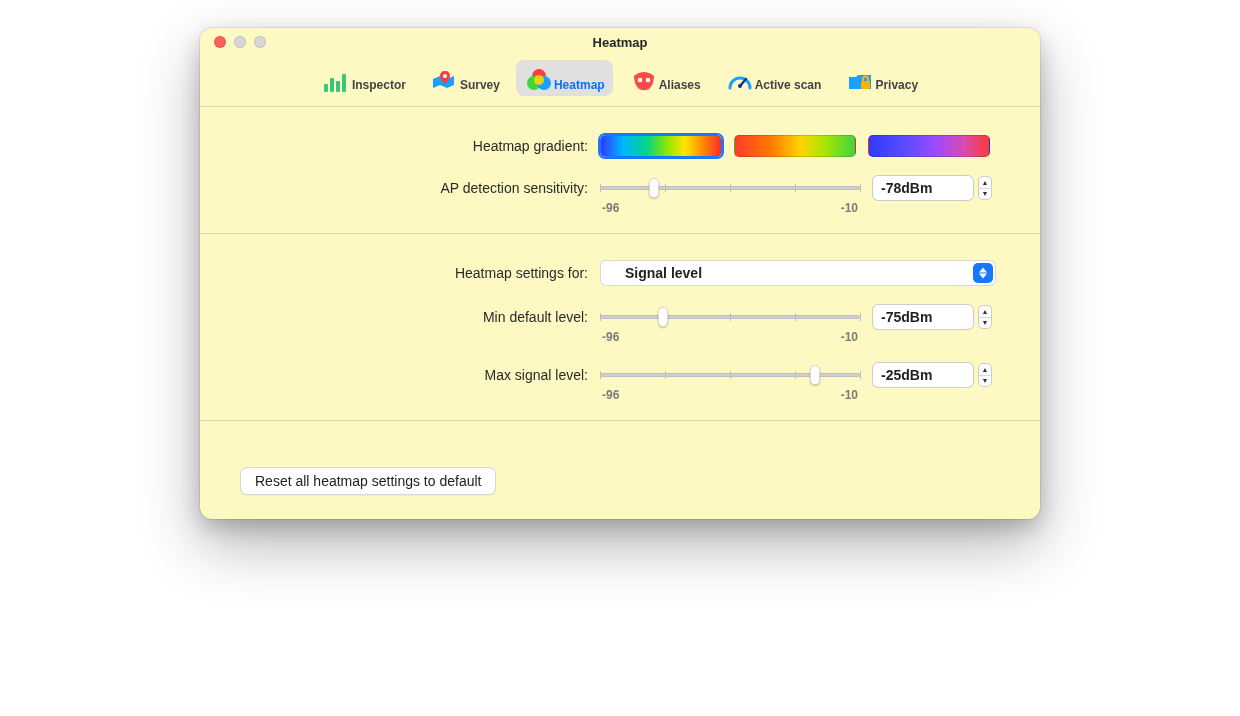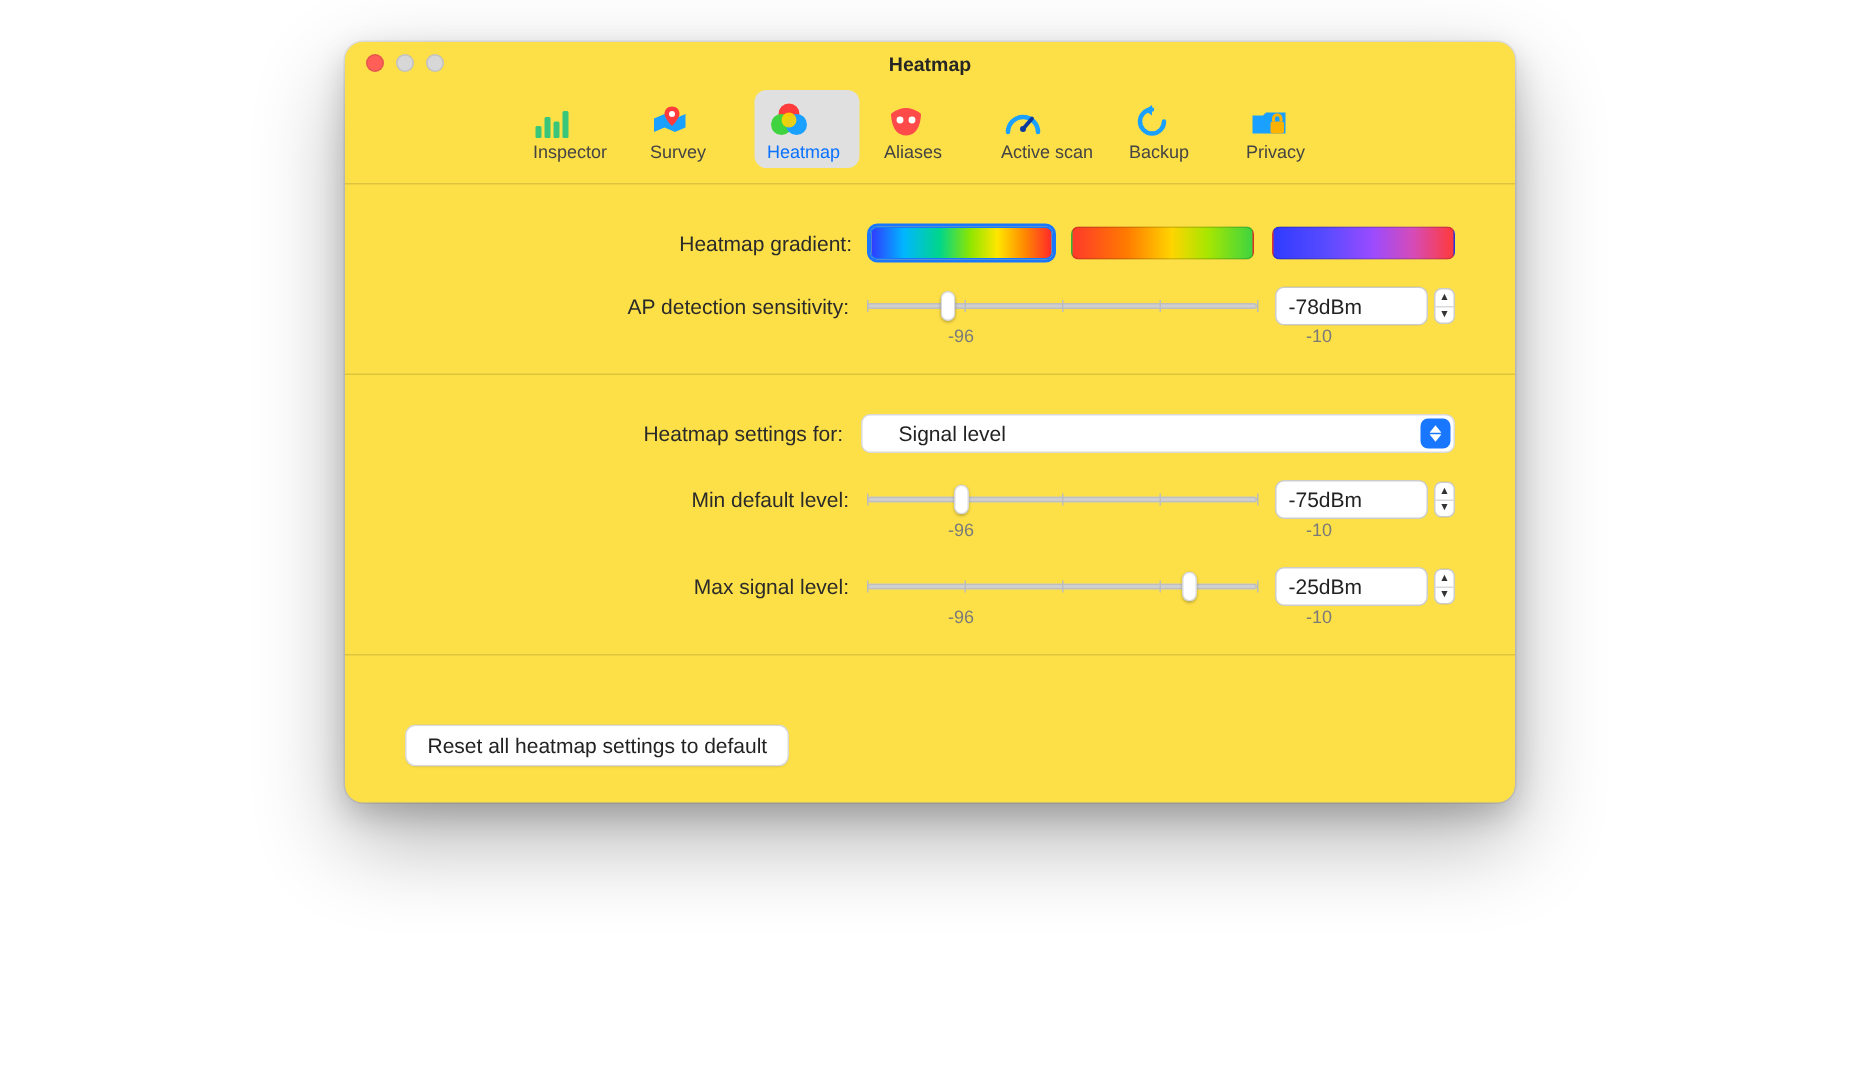--- a/index.html
+++ b/index.html
@@ -1,23 +1,23 @@
 <!DOCTYPE html>
 <html><head>
 <meta charset="utf-8">
 <style>
   * { box-sizing: border-box; margin: 0; padding: 0; }
   html, body { width: 1240px; height: 716px; background: #fff; font-family: -apple-system, "Helvetica Neue", Arial, sans-serif; }
   body { display: flex; align-items: flex-start; justify-content: center; }
 
   .window {
     position: relative;
-    width: 780px;
+    width: 840px;
     margin-top: 28px;
-    background: #fde047;
+    background: #fef9c3;
     border-radius: 12px;
     box-shadow:
       0 25px 60px rgba(0,0,0,0.30),
       0 8px 20px rgba(0,0,0,0.18),
       0 0 0 1px rgba(0,0,0,0.08);
     overflow: hidden;
   }
 
   
   .titlebar {
@@ -40,40 +40,41 @@
 
   
   .tabbar {
     display: flex;
     justify-content: center;
     gap: 8px;
     padding: 4px 0 10px;
     border-bottom: 1px solid rgba(0,0,0,0.12);
   }
   .tab {
-    display: flex; flex-direction: column; align-items: flex-start;
+    display: flex; flex-direction: row; align-items: flex-end;
     min-width: 70px; padding: 6px 8px 4px;
     border-radius: 8px;
     font-size: 12px; color: #444;
     cursor: default;
+    font-weight: bold;
   }
   .tab.active { background: #e0e0e0; color: #0a72ff; }
   .tab.active .tab-label { color: #0a72ff; }
   .tab-icon { width: 30px; height: 26px; display: flex; align-items: flex-end; justify-content: center; }
   .tab-label { margin-top: 2px; font-size: 12px; }
 
   
   .content { padding: 28px 40px 20px; }
   .row { display: flex; align-items: center; margin-bottom: 18px; }
   .row.tight { margin-bottom: 6px; }
   .label-col {
     width: 360px; text-align: right; padding-right: 12px;
     font-size: 14px; color: #2a2a2a;
   }
-  .control-col { flex: 1; display: flex; align-items: center; gap: 12px; }
+  .control-col { flex: 1; display: flex; align-items: center; gap: 12px; font-weight: bold; }
 
   
   .swatch {
     width: 122px; height: 22px; border-radius: 5px;
     border: 1px solid rgba(0,0,0,0.15);
   }
   .swatch.selected { outline: 2.5px solid #1977ff; outline-offset: 0; border-color: #1977ff; }
 
   
   .slider-wrap { position: relative; width: 260px; }
@@ -208,29 +209,20 @@
       <div class="tab-icon">
         <svg width="28" height="22" viewBox="0 0 28 22">
           <path d="M4 18 A10 10 0 1 1 24 18" fill="none" stroke="#1aa0ff" stroke-width="3" stroke-linecap="round"></path>
           <line x1="14" y1="16" x2="20" y2="9" stroke="#083a9e" stroke-width="2.5" stroke-linecap="round"></line>
           <circle cx="14" cy="16" r="2" fill="#083a9e"></circle>
         </svg>
       </div>
       <div class="tab-label">Active scan</div>
     </div>
 
-    <div class="tab">
-      <div class="tab-icon">
-        <svg width="28" height="22" viewBox="0 0 28 22">
-          <path d="M22 11 A8 8 0 1 1 14 3" fill="none" stroke="#1aa0ff" stroke-width="3" stroke-linecap="round"></path>
-          <path d="M14 0 L14 7 L9 3.5 Z" fill="#1aa0ff"></path>
-        </svg>
-      </div>
-      <div class="tab-label">Backup</div>
-    </div>
 
     <div class="tab">
       <div class="tab-icon">
         <svg width="28" height="22" viewBox="0 0 28 22">
           <path d="M3 7 L10 7 L12 5 L25 5 L25 19 L3 19 Z" fill="#1aa0ff"></path>
           <rect x="15" y="11" width="9" height="8" rx="1.5" fill="#ffb100"></rect>
           <path d="M17 11 v-2 a2.5 2.5 0 0 1 5 0 v2" fill="none" stroke="#ffb100" stroke-width="2"></path>
         </svg>
       </div>
       <div class="tab-label">Privacy</div>

